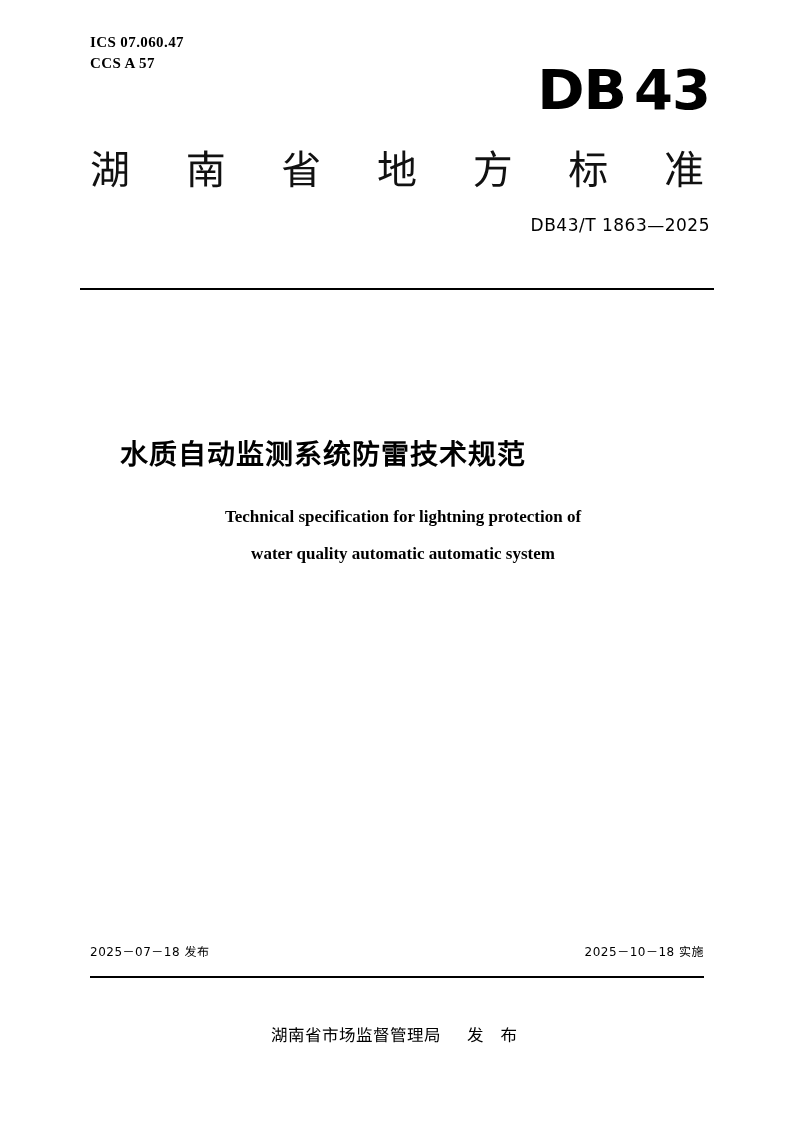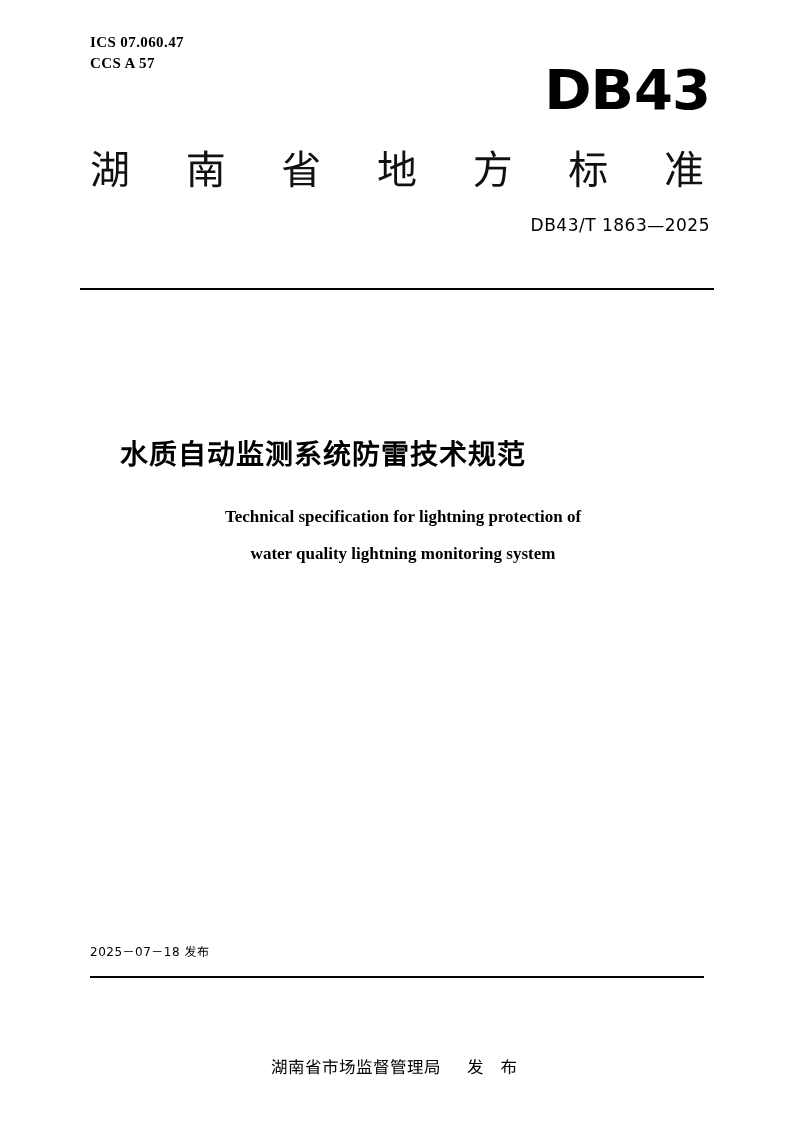--- a/index.html
+++ b/index.html
@@ -49,21 +49,21 @@
     line-height: 56px;
     letter-spacing: -1px;
     color: #000;
   }
   .db43 .db {
     display: inline-block;
     transform: scaleX(1.02);
   }
   .db43 .num {
     display: inline-block;
-    margin-left: 2px;
+    margin-left: 9px;
   }
 
   
   .big-title {
     position: absolute;
     left: 90px;
     top: 138px;
     width: 614px;
     font-family: "DejaVu Sans", sans-serif;
     font-size: 40px;
@@ -151,21 +151,20 @@
   .publisher {
     position: absolute;
     left: 0;
     top: 1022px;
     width: 794px;
     text-align: center;
     font-family: "DejaVu Sans", sans-serif;
     font-size: 16.5px;
     letter-spacing: 0.5px;
     color: #000;
-    margin-top: 32px;
   }
   .publisher .gap { display: inline-block; width: 26px; }
   .publisher .fabu { letter-spacing: 6px; }
 </style>
 </head>
 <body>
 
 <div class="page">
 
   <div class="ics-block">
@@ -188,25 +187,26 @@
   </div>
 
   <div class="std-no">DB43/T 1863—2025</div>
 
   <div class="rule-top"></div>
 
   <div class="title-cn">水质自动监测系统防雷技术规范</div>
 
   <div class="title-en">
     <div>Technical specification for lightning protection of</div>
-    <div>water quality lightning monitoring system</div>
+    <div>water quality automatic automatic system</div>
   </div>
 
   <div class="date-row">
     <span>2025－07－18 发布</span>
+    <span>2025－10－18 实施</span>
   </div>
 
   <div class="rule-bottom"></div>
 
   <div class="publisher">
     <span>湖南省市场监督管理局</span><span class="gap"></span><span class="fabu">发  布</span>
   </div>
 
 </div>
 

